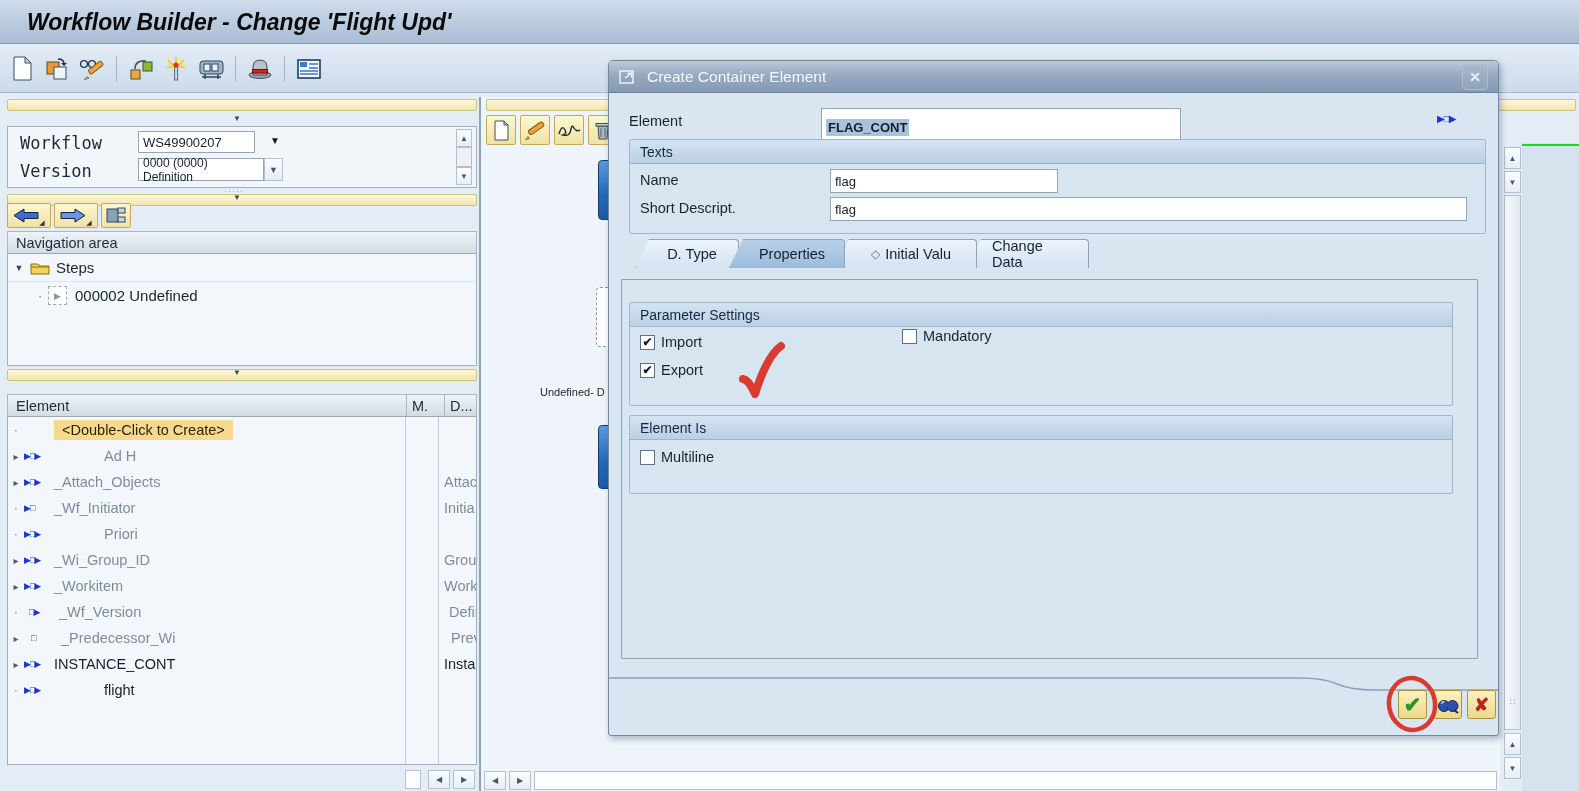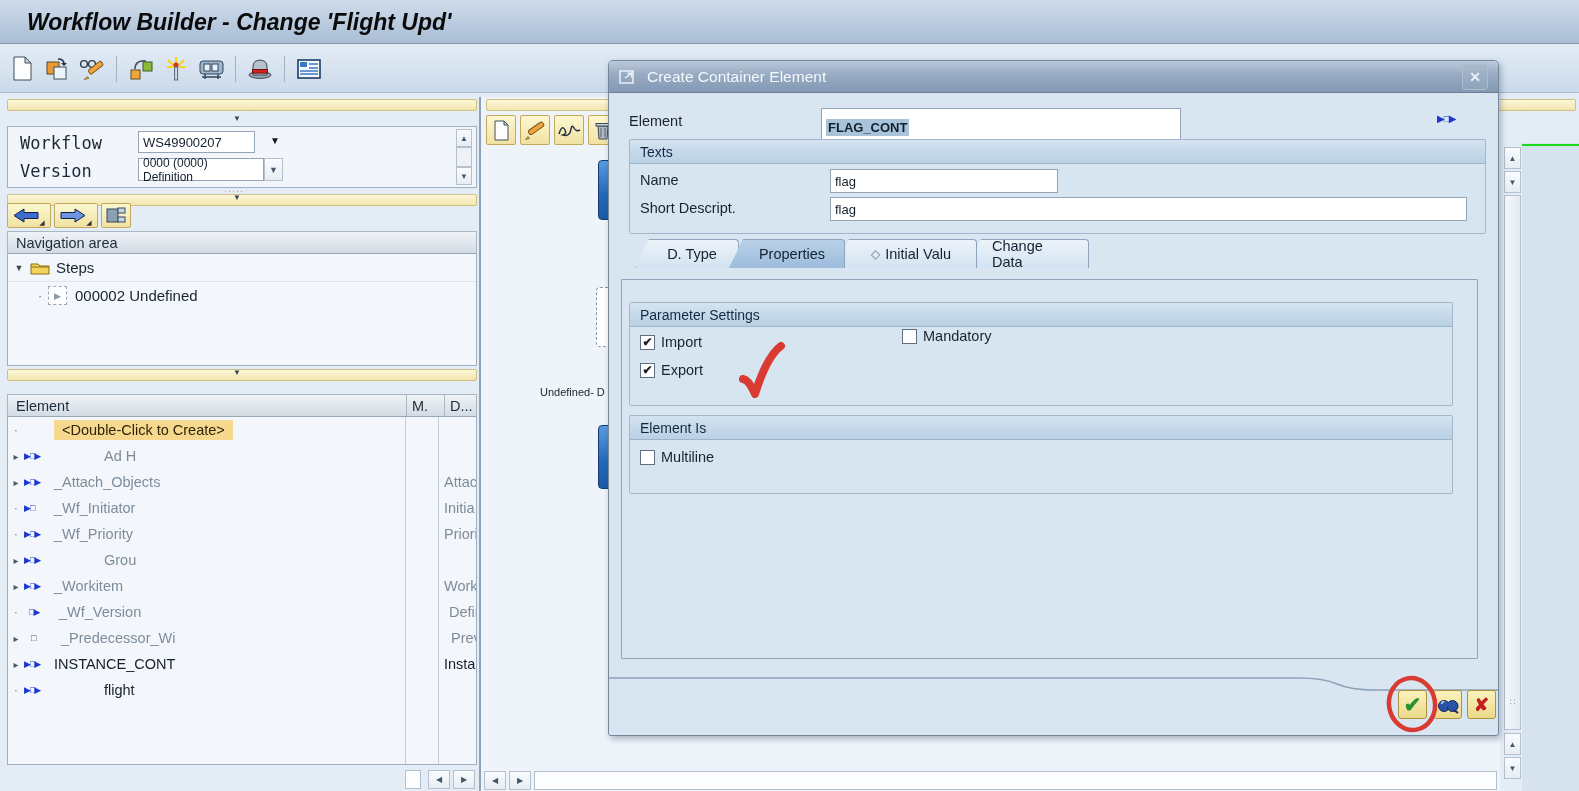--- a/index.html
+++ b/index.html
@@ -264,26 +264,26 @@
     </div>
     <div class="el-row gray">
       <span class="el-expand">·</span>
         <span class="el-cicon">▶□</span>
         <span class="el-name" style="flex:0 0 340px;">_Wf_Initiator</span>
         <span class="el-desc" style="padding-left:50px;">Initia</span>
     </div>
     <div class="el-row gray">
       <span class="el-expand">·</span>
         <span class="el-cicon">▶□▶</span>
-        <span class="el-name" style="flex:0 0 340px;">_Wf_Priority</span>
         <span class="el-desc" style="padding-left:50px;">Priori</span>
     </div>
     <div class="el-row gray">
       <span class="el-expand">▸</span>
         <span class="el-cicon">▶□▶</span>
+        <span class="el-name" style="flex:0 0 340px;">_Wi_Group_ID</span>
         <span class="el-desc" style="padding-left:50px;">Grou</span>
     </div>
     <div class="el-row gray">
       <span class="el-expand">▸</span>
         <span class="el-cicon">▶□▶</span>
         <span class="el-name" style="flex:0 0 340px;">_Workitem</span>
         <span class="el-desc" style="padding-left:50px;">Work</span>
     </div>
     <div class="el-row gray">
       <span class="el-expand">·</span>

